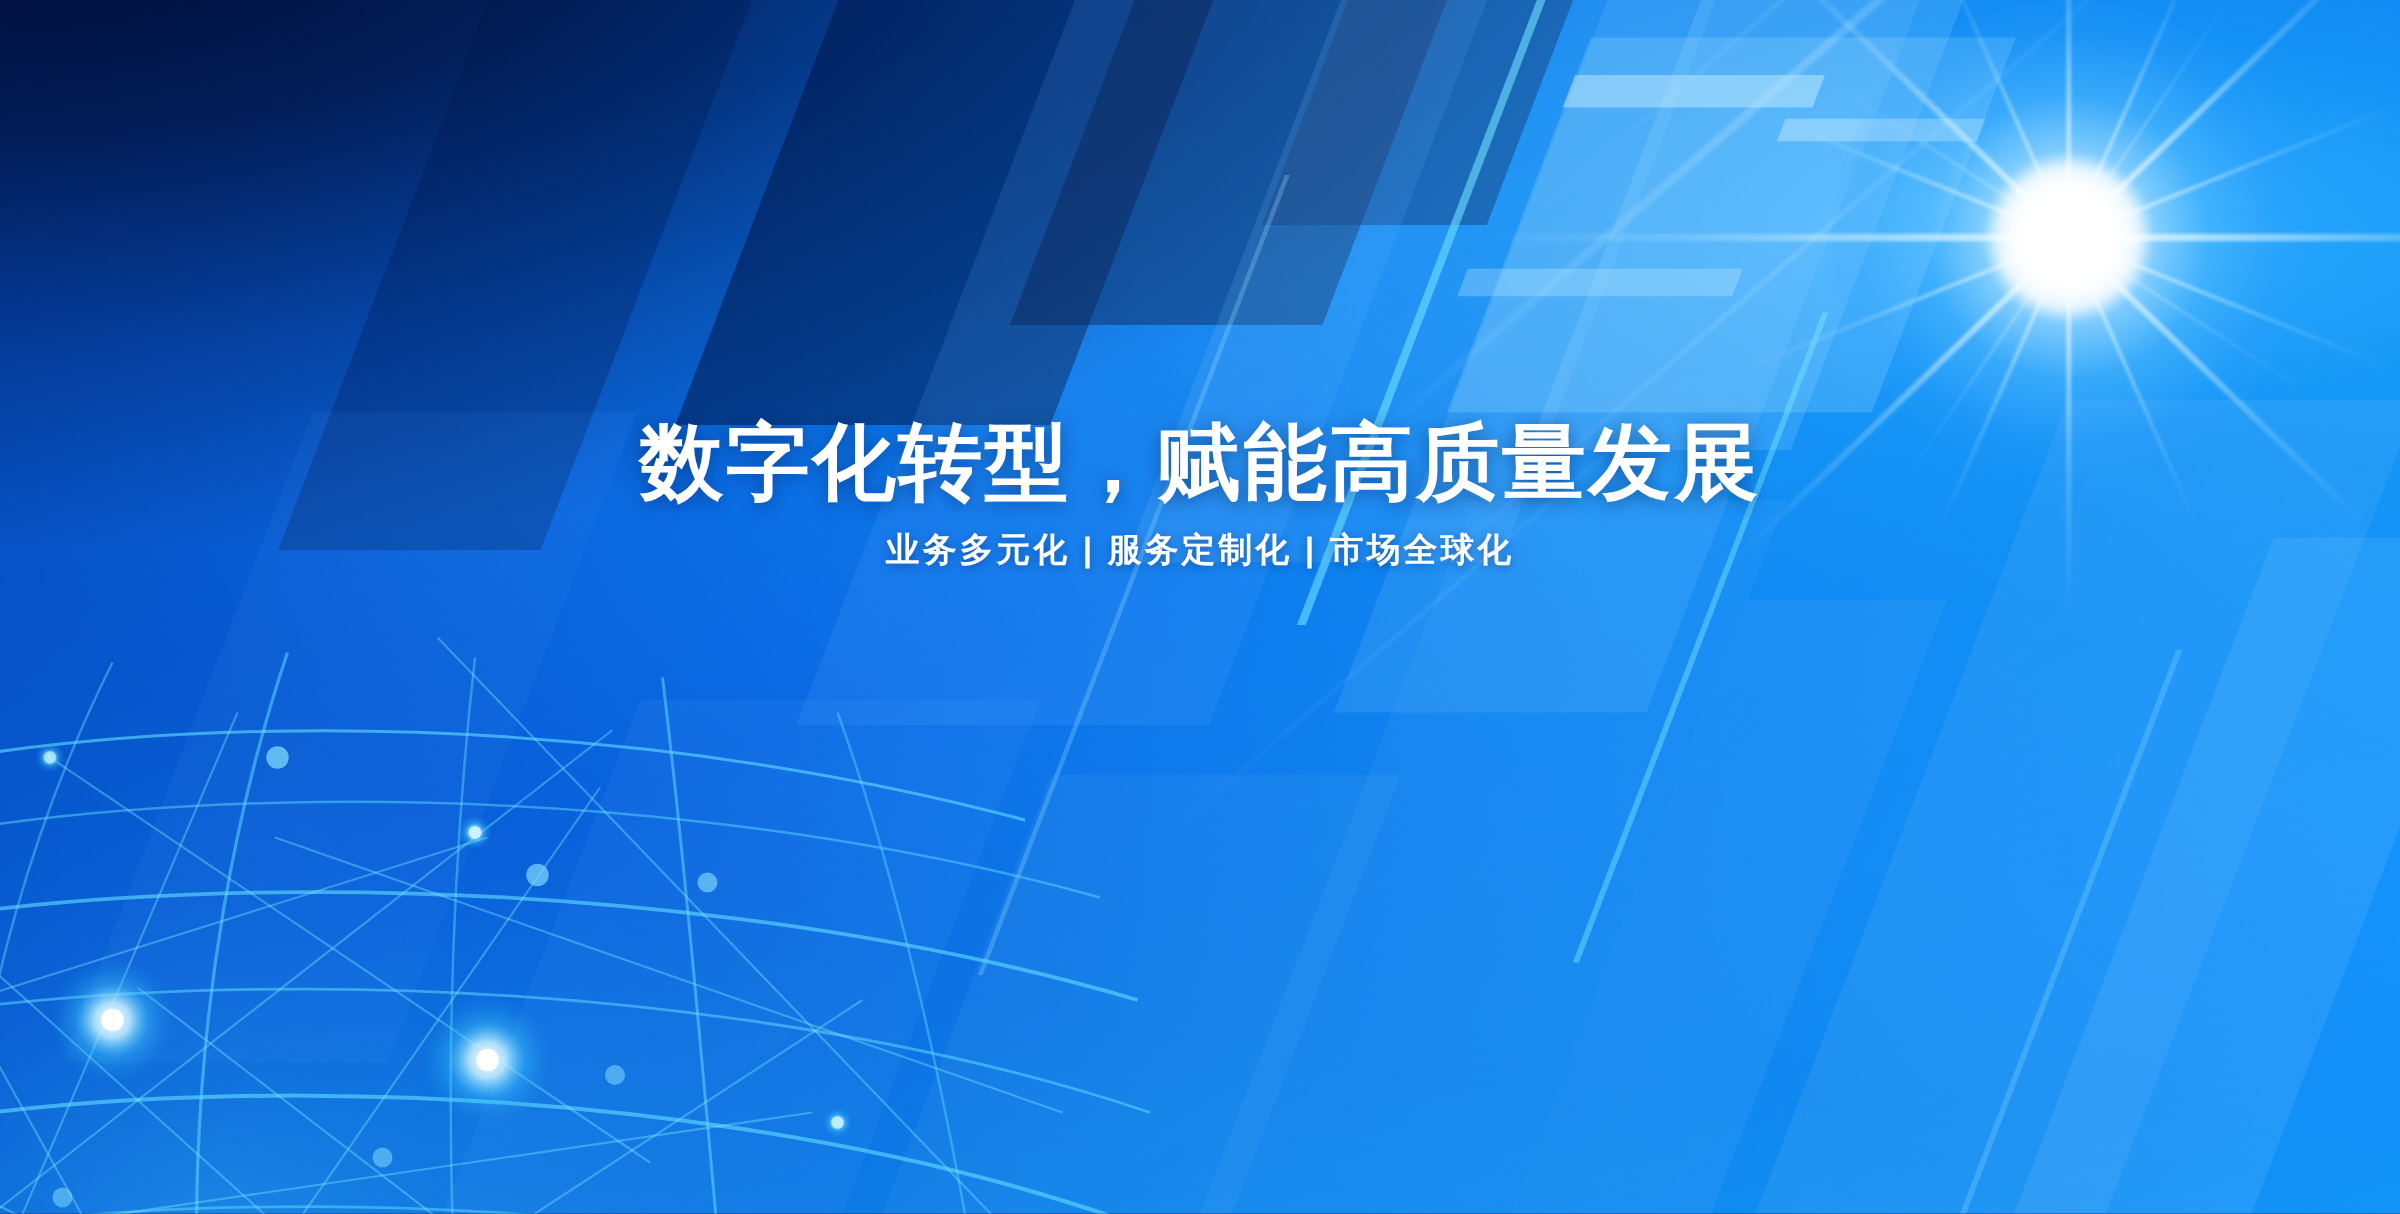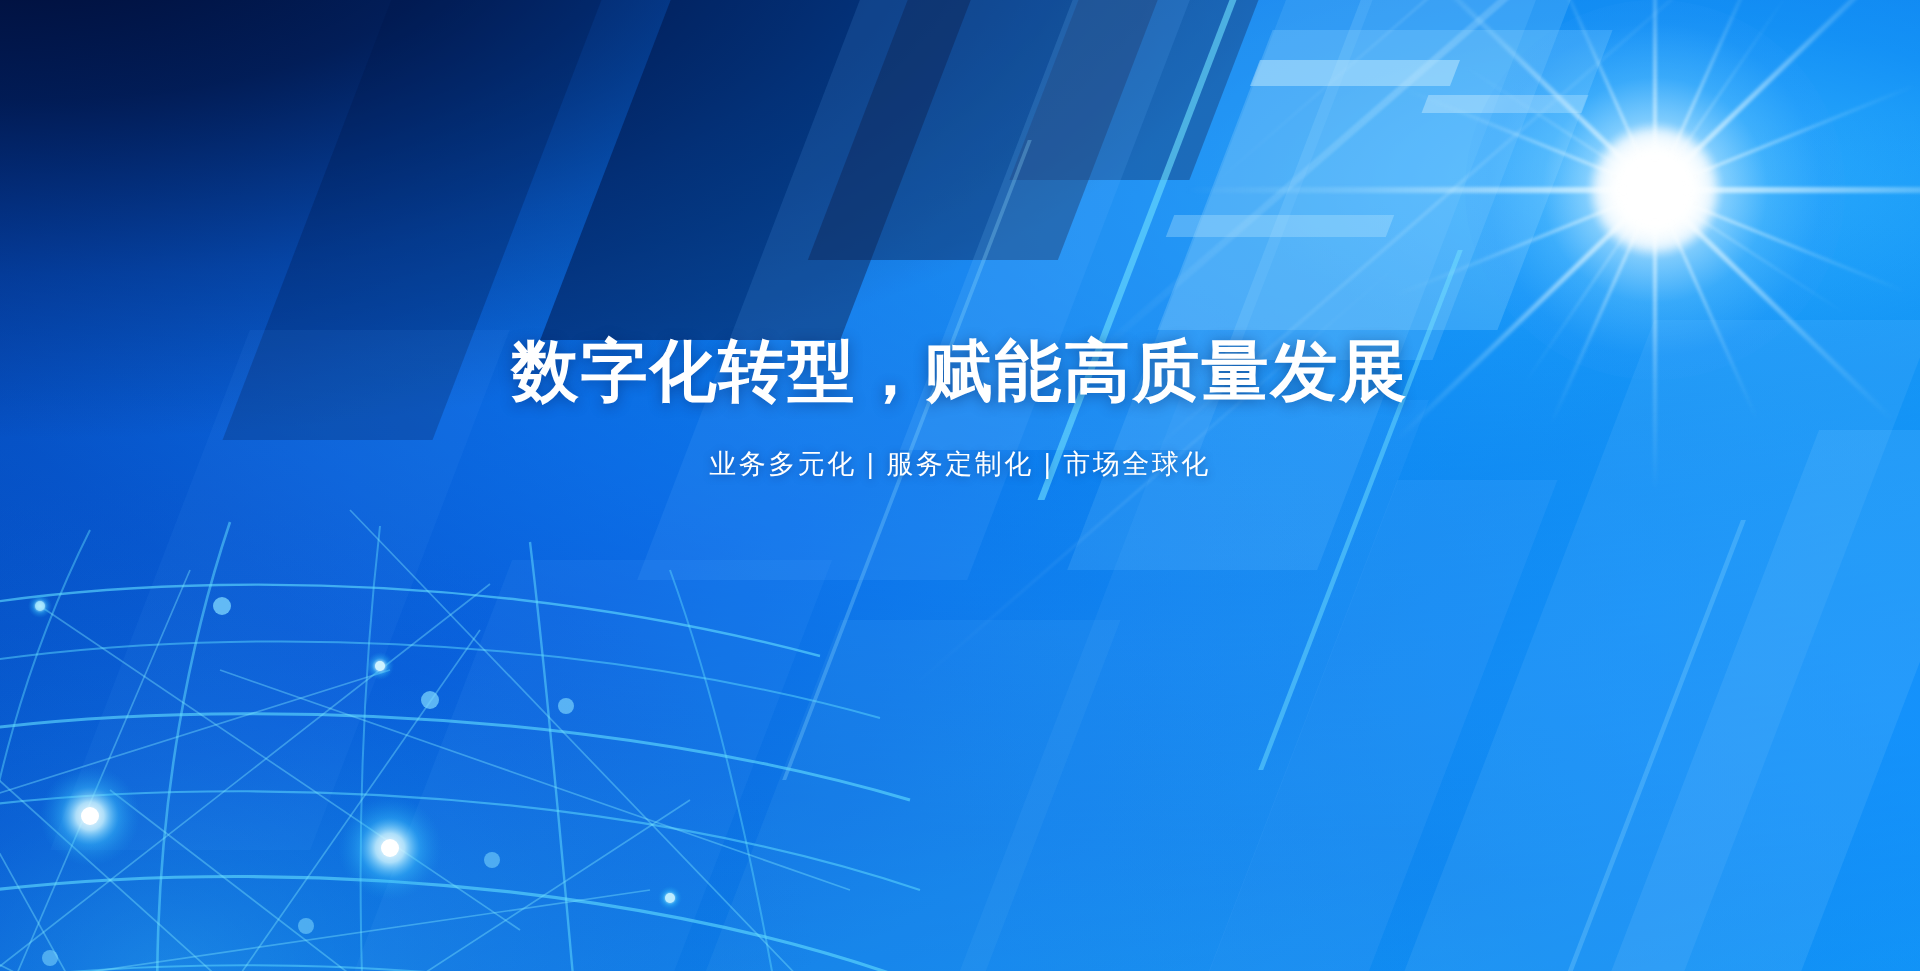--- a/index.html
+++ b/index.html
@@ -105,24 +105,24 @@
     margin:0;
     font-size:67px;
     line-height:1.04;
     font-weight:bold;
     color:#ffffff;
     letter-spacing:2px;
     text-shadow:0 2px 14px rgba(0,25,80,.45);
     white-space:nowrap;
   }
   .subline{
-    margin:42px 0 0 0;
+    margin:18px 0 0 0;
     font-size:27px;
     line-height:1.2;
-    font-weight:normal;
+    font-weight:bold;
     color:#ffffff;
     letter-spacing:2.5px;
     text-shadow:0 1px 8px rgba(0,25,80,.40);
     white-space:nowrap;
   }
 </style>
 </head>
 <body>
 
 <div id="stage">

